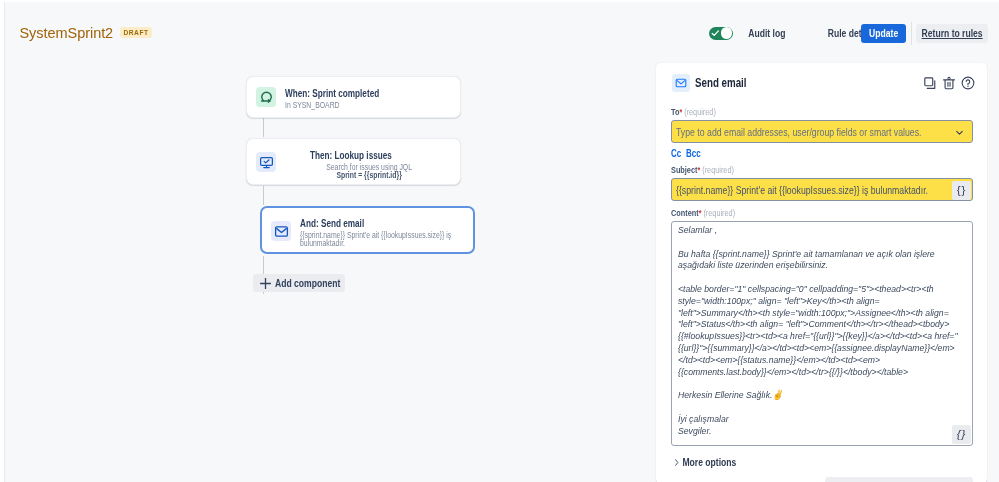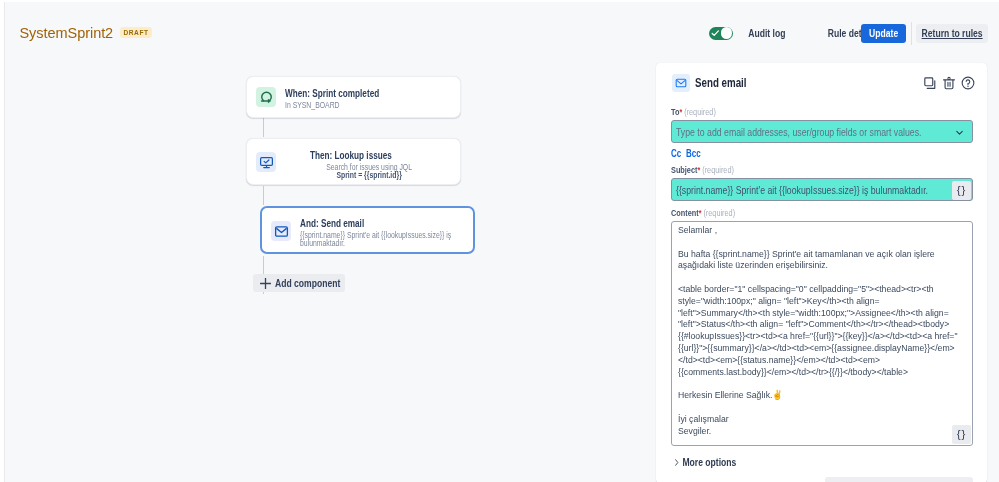--- a/index.html
+++ b/index.html
@@ -73,21 +73,21 @@
     background:#e4effc; display:flex; align-items:center; justify-content:center; }
   .p-title { position:absolute; left:39px; top:12.5px; font-size:12.5px; font-weight:700;
     color:#20293c; transform:scaleX(0.78); transform-origin:left center; white-space:nowrap; }
   .p-act { position:absolute; top:13px; width:17px; height:17px; cursor:pointer; }
 
   .field-label { position:absolute; font-size:9.4px; font-weight:700; color:#44546f;
     transform:scaleX(0.78); transform-origin:left center; white-space:nowrap; line-height:11px; }
   .field-label .req { color:#c9372c; font-weight:700; font-size:9px; }
   .field-label .opt { color:#a9b0bd; font-weight:400; }
 
-  .inp { position:absolute; background:#5eead4; border:1px solid #8590a2; border-radius:3px; }
+  .inp { position:absolute; background:#fde047; border:1px solid #8590a2; border-radius:3px; }
   .inp .val { position:absolute; left:3.5px; top:50%; font-size:11.2px; color:#42526e;
     white-space:nowrap; transform:translateY(-50%) scaleX(0.78); transform-origin:left center; }
   .inp .ph { color:#626f86; }
 
   .ccbcc { position:absolute; font-size:10.2px; font-weight:600; color:#0c66e4; cursor:pointer;
     transform:scaleX(0.78); transform-origin:left center; white-space:nowrap; }
 
   .smart { position:absolute; background:#eaebef; border-radius:2px; display:flex;
     align-items:center; justify-content:center; font-size:11.6px; color:#36415a;
     font-weight:400; letter-spacing:-1.2px; text-indent:-1.2px; cursor:pointer;
@@ -245,21 +245,21 @@
     </div>
     <div class="inp" style="left:15px;top:115px;width:302px;height:23px;">
       <div class="val">{{sprint.name}} Sprint'e ait {{lookupIssues.size}} iş bulunmaktadır.</div>
       <div class="smart" style="right:1.5px;top:1.5px;width:19px;height:19px;">{ }</div>
     </div>
 
     <div class="field-label" style="left:15px;top:144px;">
       <span>Content</span><span class="req">*</span>
       <span class="opt">(required)</span>
     </div>
-    <div class="ta" style="left:15px;top:158px;width:302px;height:225px;">
+    <div class="ta" style="left:15px;top:158px;width:302px;height:225px;font-style:italic;">
       <div class="ta-in">
             <div class="ta-text">
               <div class="ta-line">Selamlar ,</div>
               <div class="ta-line">&nbsp;</div>
               <div class="ta-line">Bu hafta {{sprint.name}} Sprint'e ait tamamlanan ve açık olan işlere</div>
               <div class="ta-line">aşağıdaki liste üzerinden erişebilirsiniz.</div>
               <div class="ta-line">&nbsp;</div>
               <div class="ta-line">&lt;table border="1" cellspacing="0" cellpadding="5"&gt;&lt;thead&gt;&lt;tr&gt;&lt;th</div>
               <div class="ta-line">style="width:100px;" align= "left"&gt;Key&lt;/th&gt;&lt;th align=</div>
               <div class="ta-line">"left"&gt;Summary&lt;/th&gt;&lt;th style="width:100px;"&gt;Assignee&lt;/th&gt;&lt;th align=</div>

